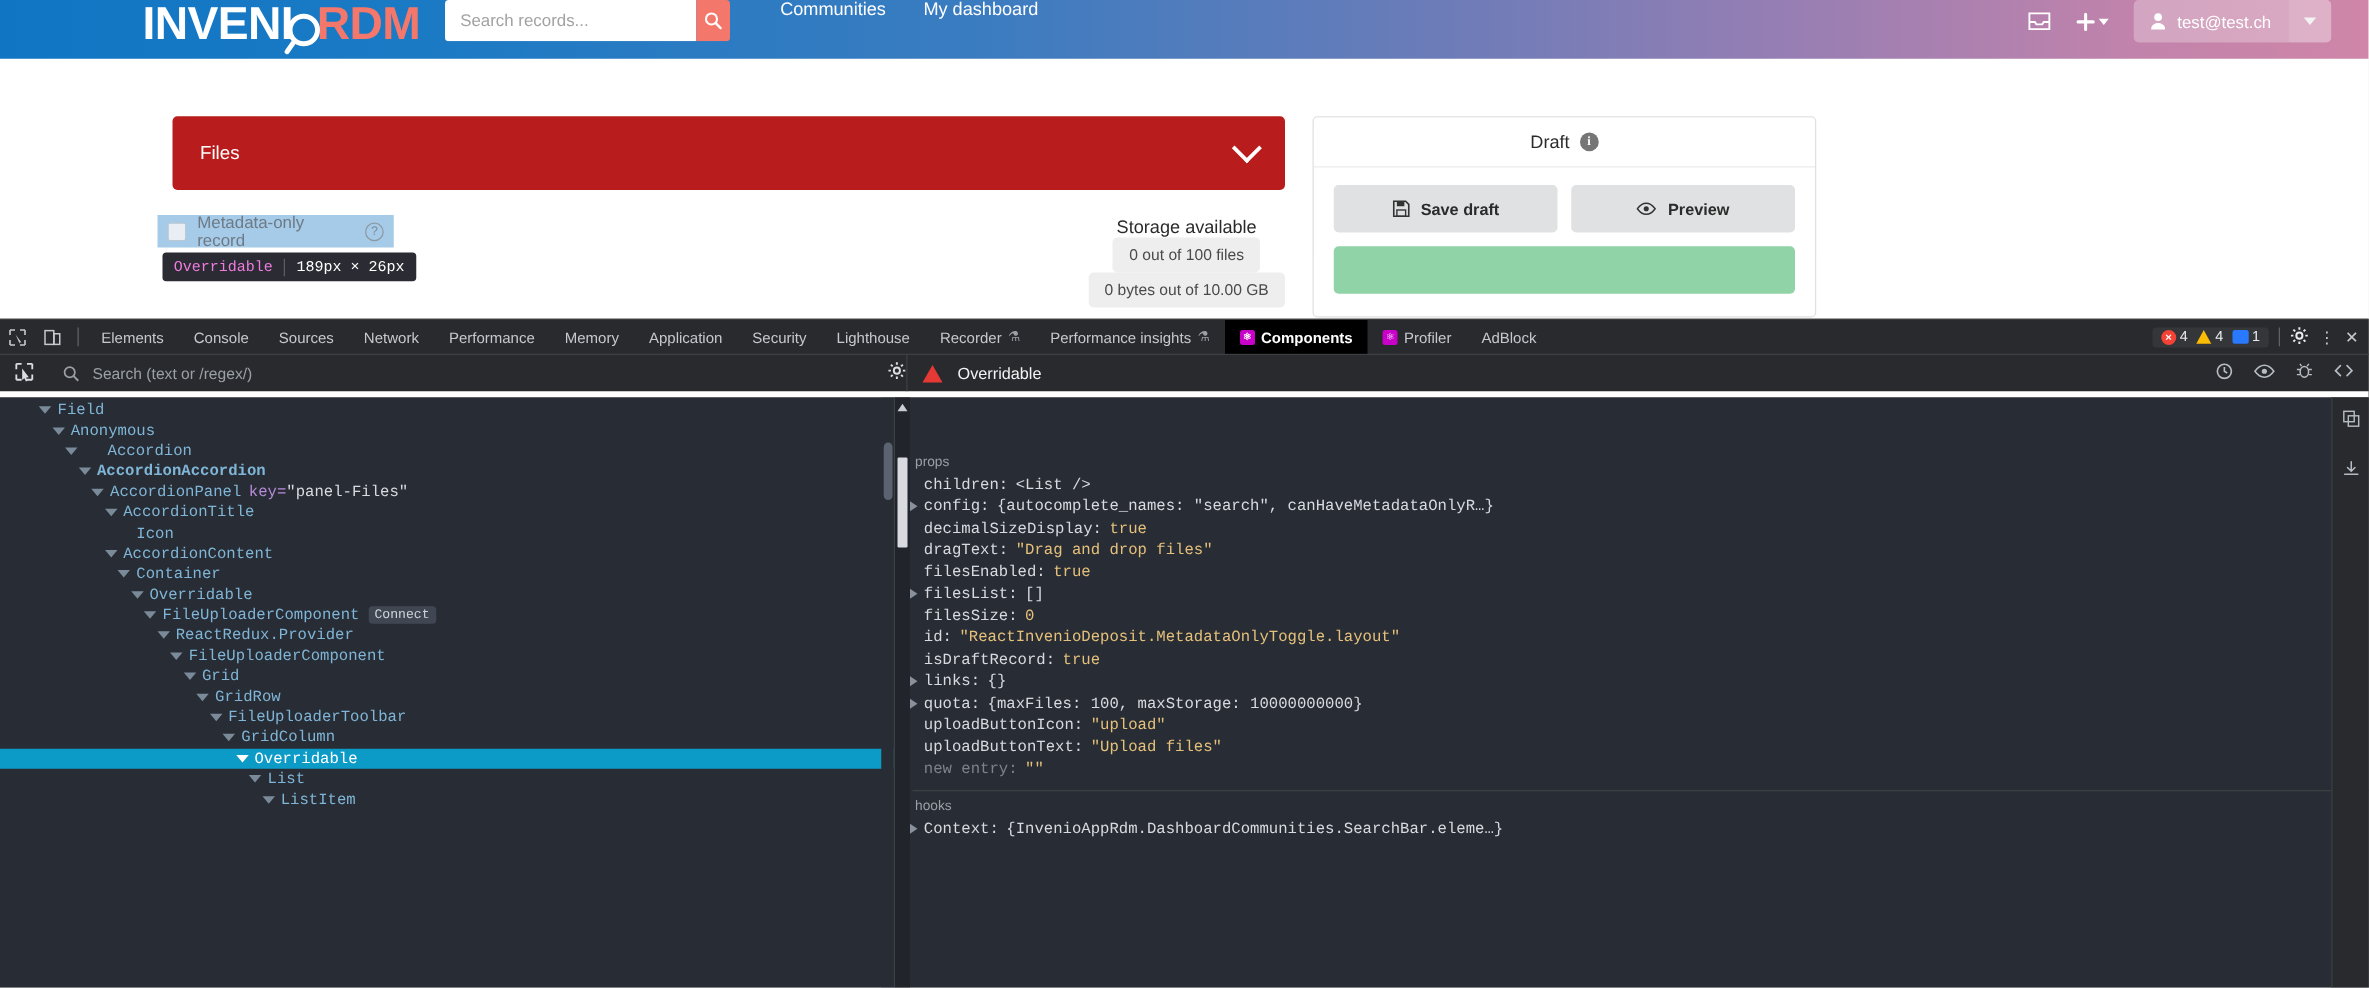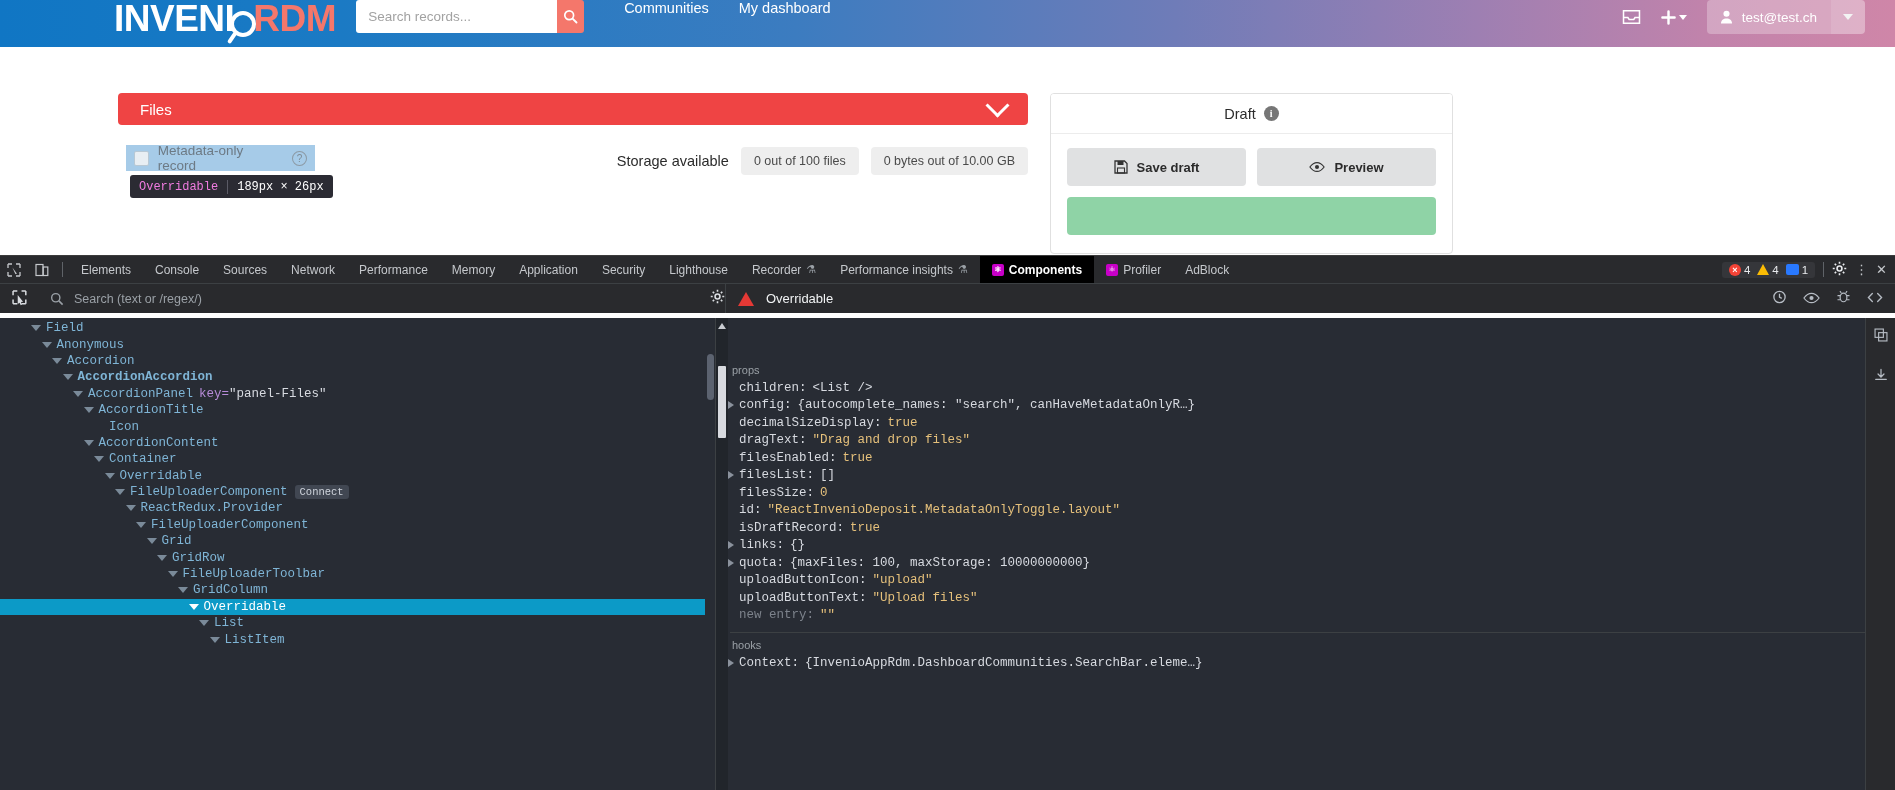--- a/index.html
+++ b/index.html
@@ -65,23 +65,23 @@
     background: #1f79c8; color: #fff; border: none; border-radius: 4px;
     padding: 10px 15px; font-size: 13px; font-weight: bold; cursor: pointer;
     font-family: "Liberation Sans", sans-serif;
   }
 
   .content { display: flex; padding: 46px 118px 0 118px; gap: 22px; }
   .col-left { width: 910px; }
   .col-right { width: 403px; }
 
   .files-accordion {
-    background: #ef4444; border-radius: 4px; height: 32px;
+    background: #b91c1c; border-radius: 4px; height: 59px;
     display: flex; align-items: center; justify-content: space-between;
-    padding: 0 22px; color: #fff;
+    padding: 0 22px; color: #fff; margin-left: 20px;
   }
   .files-title { font-size: 15px; }
   .chev-white {
     width: 17px; height: 17px; border-right: 3px solid #fff; border-bottom: 3px solid #fff;
     transform: rotate(45deg); margin-top: -8px;
   }
   .files-body { padding: 20px 0 0 8px; position: relative; }
   .md-row { display: flex; align-items: flex-start; justify-content: space-between; }
   .md-toggle-wrap { position: relative; }
   .md-toggle {
@@ -97,21 +97,21 @@
   .tooltip-badge {
     position: absolute; top: 30px; left: 4px;
     background: #2b2b33; border-radius: 3px; height: 23px;
     display: flex; align-items: center; font-family: "Liberation Mono", monospace;
     font-size: 12px; padding: 0 9px; gap: 9px; z-index: 10; white-space: nowrap;
   }
   .tt-name { color: #f07ce0; }
   .tt-div { width: 1px; height: 14px; background: #5b5b66; }
   .tt-size { color: #ffffff; }
 
-  .storage-wrap { display: flex; align-items: center; gap: 12px; margin-top: 2px; }
+  .storage-wrap { display: flex; align-items: center; gap: 0; margin-top: 2px; flex-direction: column; }
   .storage-label { font-size: 14.5px; color: #2b2b2b; }
   .chip {
     background: #eeeeee; border-radius: 4px; padding: 7px 13px; font-size: 12.5px; color: #4a4a4a;
   }
 
   .draft-card { border: 1px solid #e0e0e0; border-radius: 4px; background: #fff; overflow: hidden; }
   .draft-head {
     height: 40px; display: flex; align-items: center; justify-content: center; gap: 8px;
     border-bottom: 1px solid #ececec; background: #fff;
   }
@@ -525,21 +525,21 @@
       <div class="tree-pane">
         <div class="tree-scroll" id="tree-root">
             <div class="tnode" style="padding-left: 31px;">
               <span class="tri"></span>
               <span class="tname">Field</span>
             </div>
             <div class="tnode" style="padding-left: 41.5px;">
               <span class="tri"></span>
               <span class="tname">Anonymous</span>
             </div>
-            <div class="tnode" style="padding-left: 52px;">
+            <div class="tnode" style="padding-left: 52px; gap: 19px;">
               <span class="tri"></span>
               <span class="tname">Accordion</span>
             </div>
             <div class="tnode" style="padding-left: 62.5px; font-weight: bold;">
               <span class="tri"></span>
               <span class="tname">AccordionAccordion</span>
             </div>
             <div class="tnode" style="padding-left: 73px;">
               <span class="tri"></span>
               <span class="tname">AccordionPanel</span>

